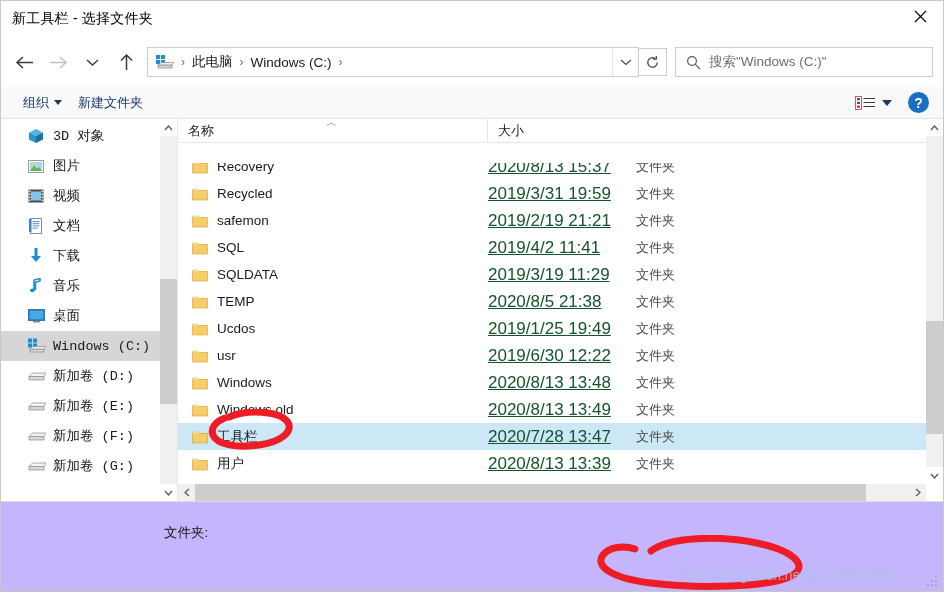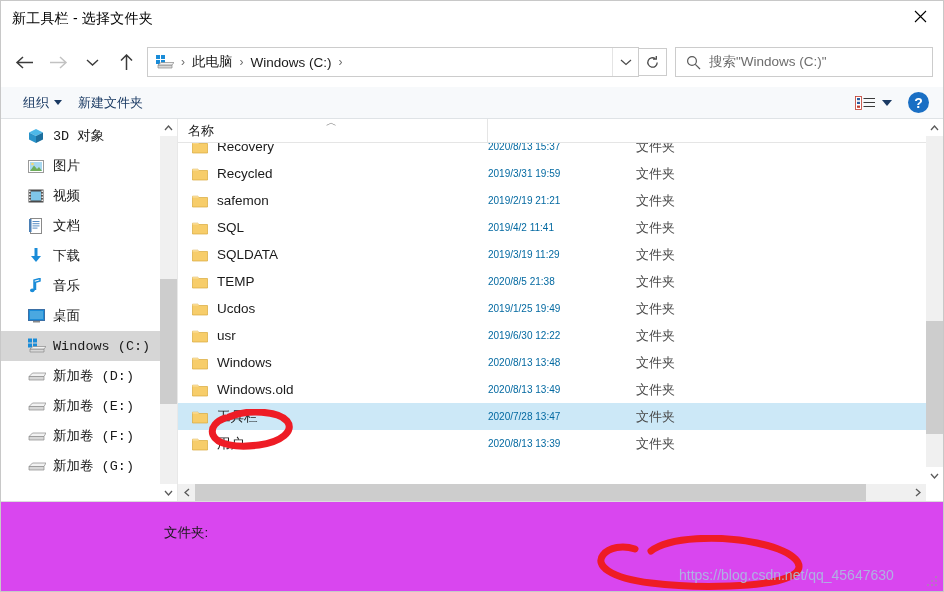--- a/index.html
+++ b/index.html
@@ -184,36 +184,37 @@
   .col-type { width: 150px; flex: 0 0 150px; }
   .col-size { flex: 1 1 auto; border-right: none; }
   .sort-arrow {
     position: absolute; left: 148px; top: -4px;
     color: #7a7a7a; font-size: 11px;
   }
 
   .rows-clip {
     flex: 1 1 auto; position: relative; overflow: hidden;
     padding-right: 33px;
+    margin-top: 20px;
   }
   .rows { position: absolute; left: 0; top: -10px; right: 17px; }
   .row {
     height: 27px; display: flex; align-items: center;
     font-size: 13.5px; color: #1a1a1a; cursor: pointer;
   }
   .row.selected { background: #cce8f7; }
   .cell-name {
     width: 310px; flex: 0 0 310px;
     display: flex; align-items: center; padding-left: 14px;
     white-space: nowrap; overflow: hidden;
   }
   .folder-ico { margin-right: 9px; display: flex; align-items: center; flex: 0 0 auto; }
   .cell-date {
-    width: 148px; flex: 0 0 148px; color: #0369a1;
-    font-size: 10px; white-space: nowrap;
+    width: 148px; flex: 0 0 148px; color: #14532d;
+    font-size: 17px; white-space: nowrap; text-decoration: underline;
   }
   .cell-type {
     width: 150px; flex: 0 0 150px; color: #4a4a4a;
     font-size: 13px; white-space: nowrap;
   }
   .cell-size { flex: 1 1 auto; }
 
   .hscroll {
     height: 17px; min-height: 17px;
     display: flex; align-items: stretch;
@@ -224,21 +225,21 @@
     display: flex; align-items: center; justify-content: center; cursor: pointer;
   }
   .hscroll-track { flex: 1 1 auto; background: #f0f0f0; position: relative; }
   .hscroll-thumb { position: absolute; top: 0; height: 17px; background: #cdcdcd; cursor: pointer; }
 
   .filelist .vscroll { background: #ffffff; }
 
   
   .footer {
     height: 90px; min-height: 90px;
-    background: #d946ef;
+    background: #c4b5fd;
     border-top: 1px solid #dcdcdc;
     position: relative;
   }
   .folder-label {
     position: absolute; left: 163px; top: 22px;
     font-size: 13.5px; color: #1a1a1a;
   }
 
   .grip {
     position: absolute; right: 4px; bottom: 3px;
@@ -517,20 +518,23 @@
       </div>
     </div>
 
     <div class="filelist">
 
       <div class="col-head">
         <div class="col col-name">
           <span>名称</span>
           <span class="sort-arrow">︿</span>
         </div>
+        <div class="col col-size">
+          <span>大小</span>
+        </div>
       </div>
 
       <div class="rows-clip">
         <div class="rows" id="rows-container">
             <div class="row">
               <div class="cell-name">
                 <span class="folder-ico">
                   <svg width="16" height="14" viewBox="0 0 16 14">
                     <path d="M0.5 2.2 L0.5 13 L15.5 13 L15.5 3.5 L7 3.5 L5.6 2.2 Z" fill="#f7cd6a" stroke="#d8a93c" stroke-width=".7"></path>
                     <path d="M0.5 2.2 L5.6 2.2 L7 3.5 L0.5 3.5 Z" fill="#fbe0a0"></path>

